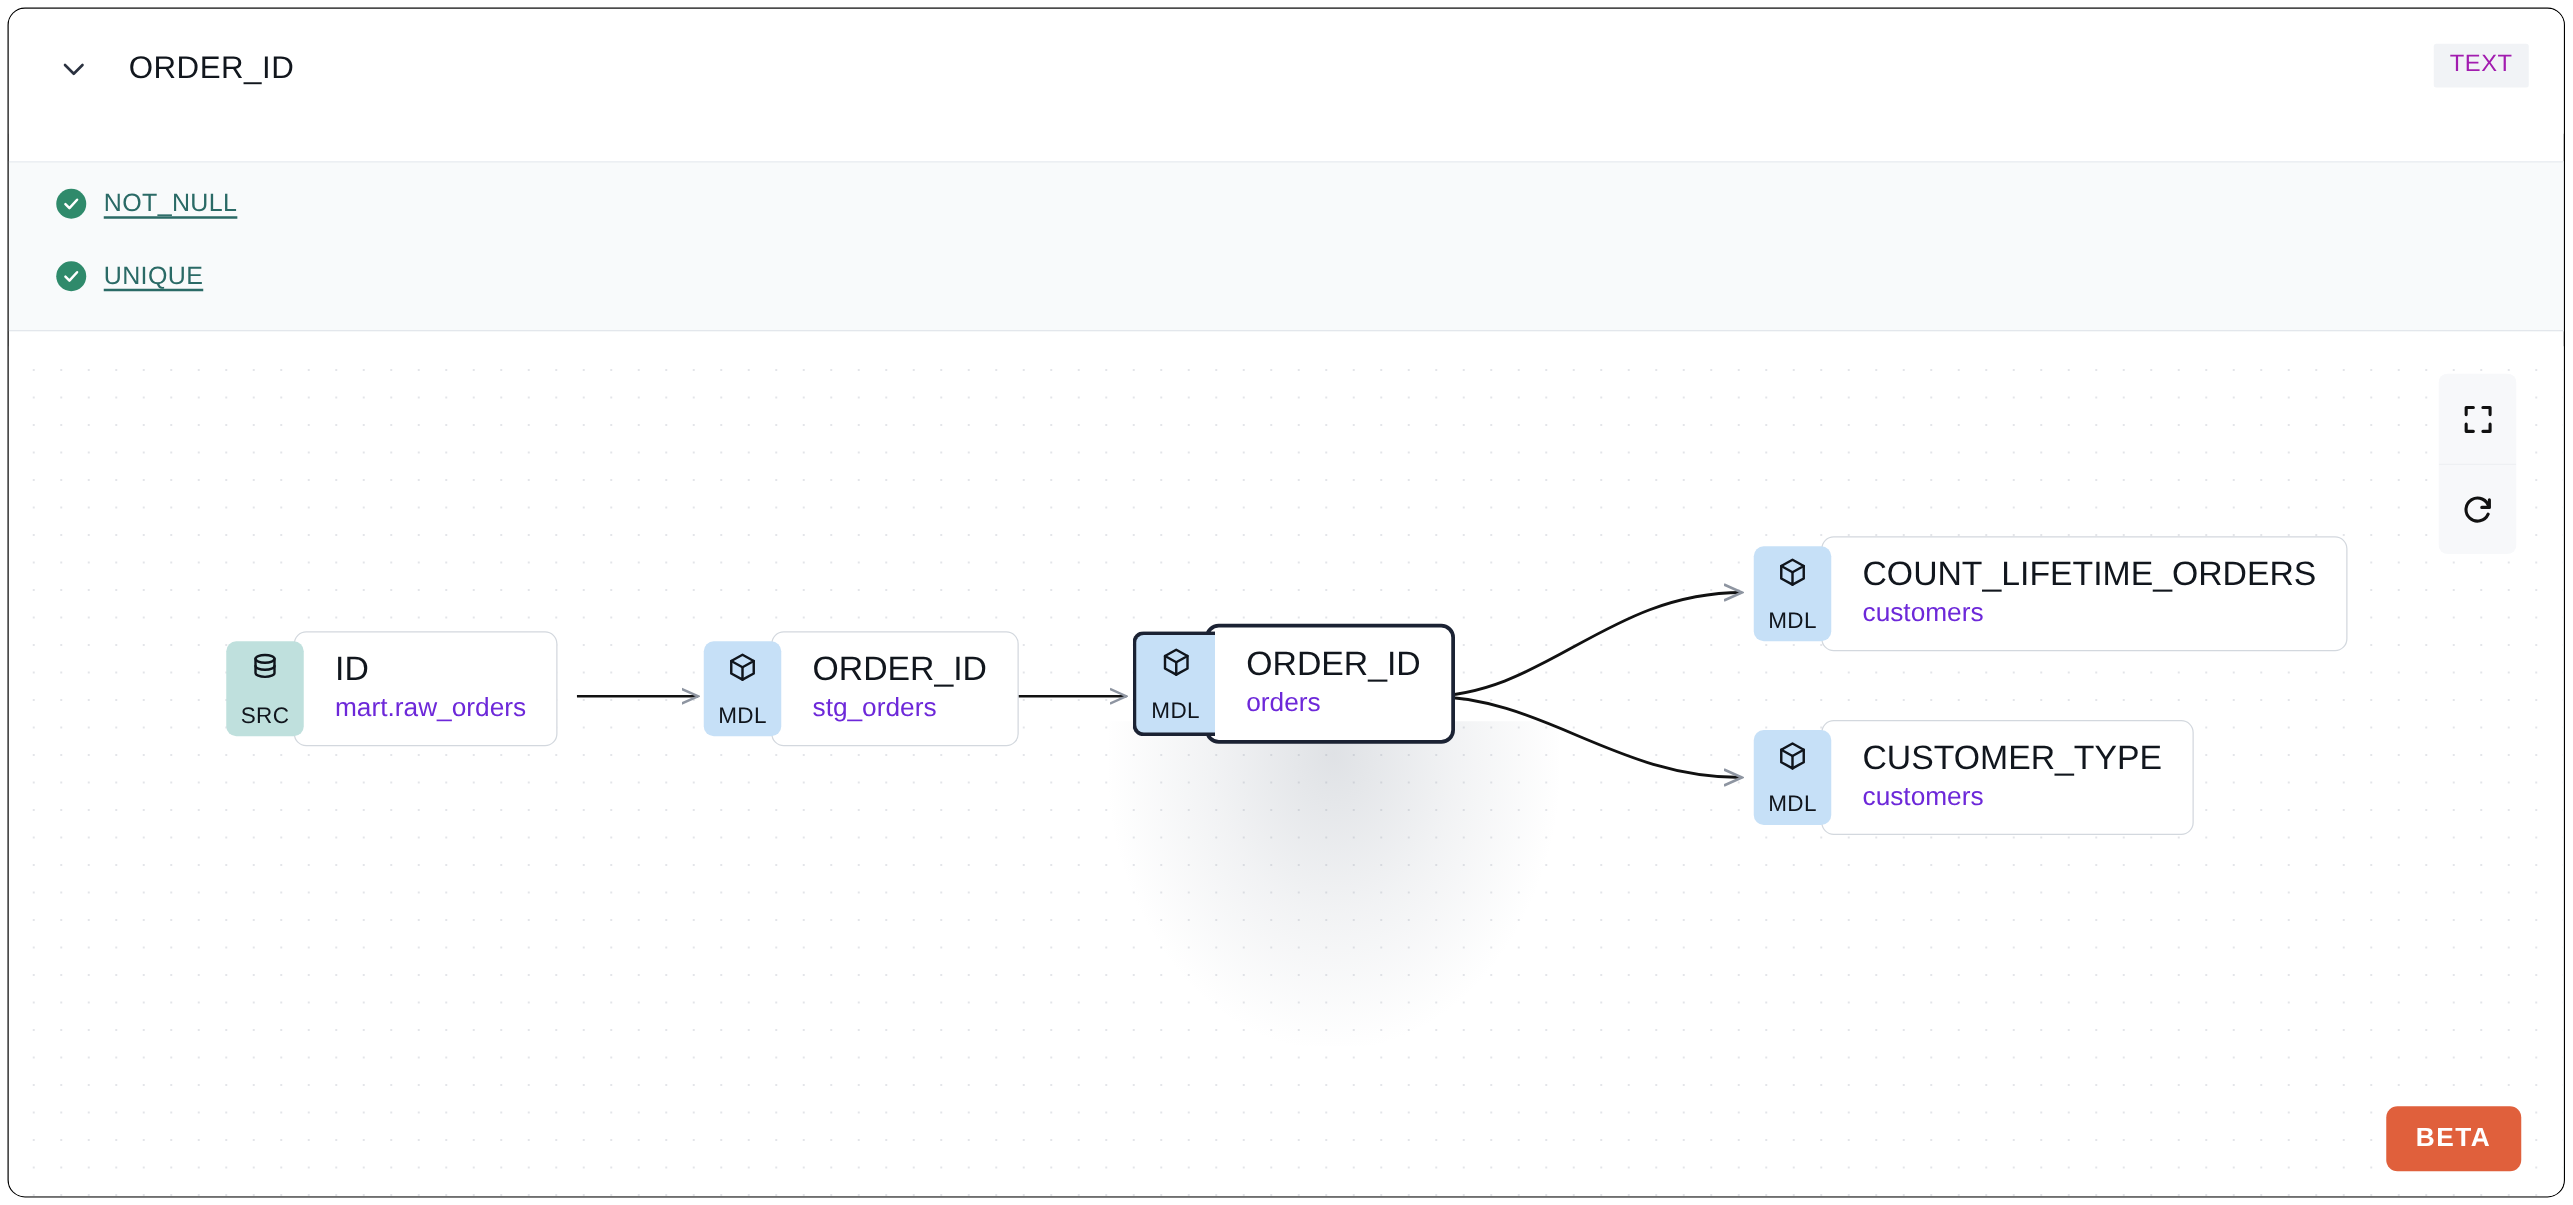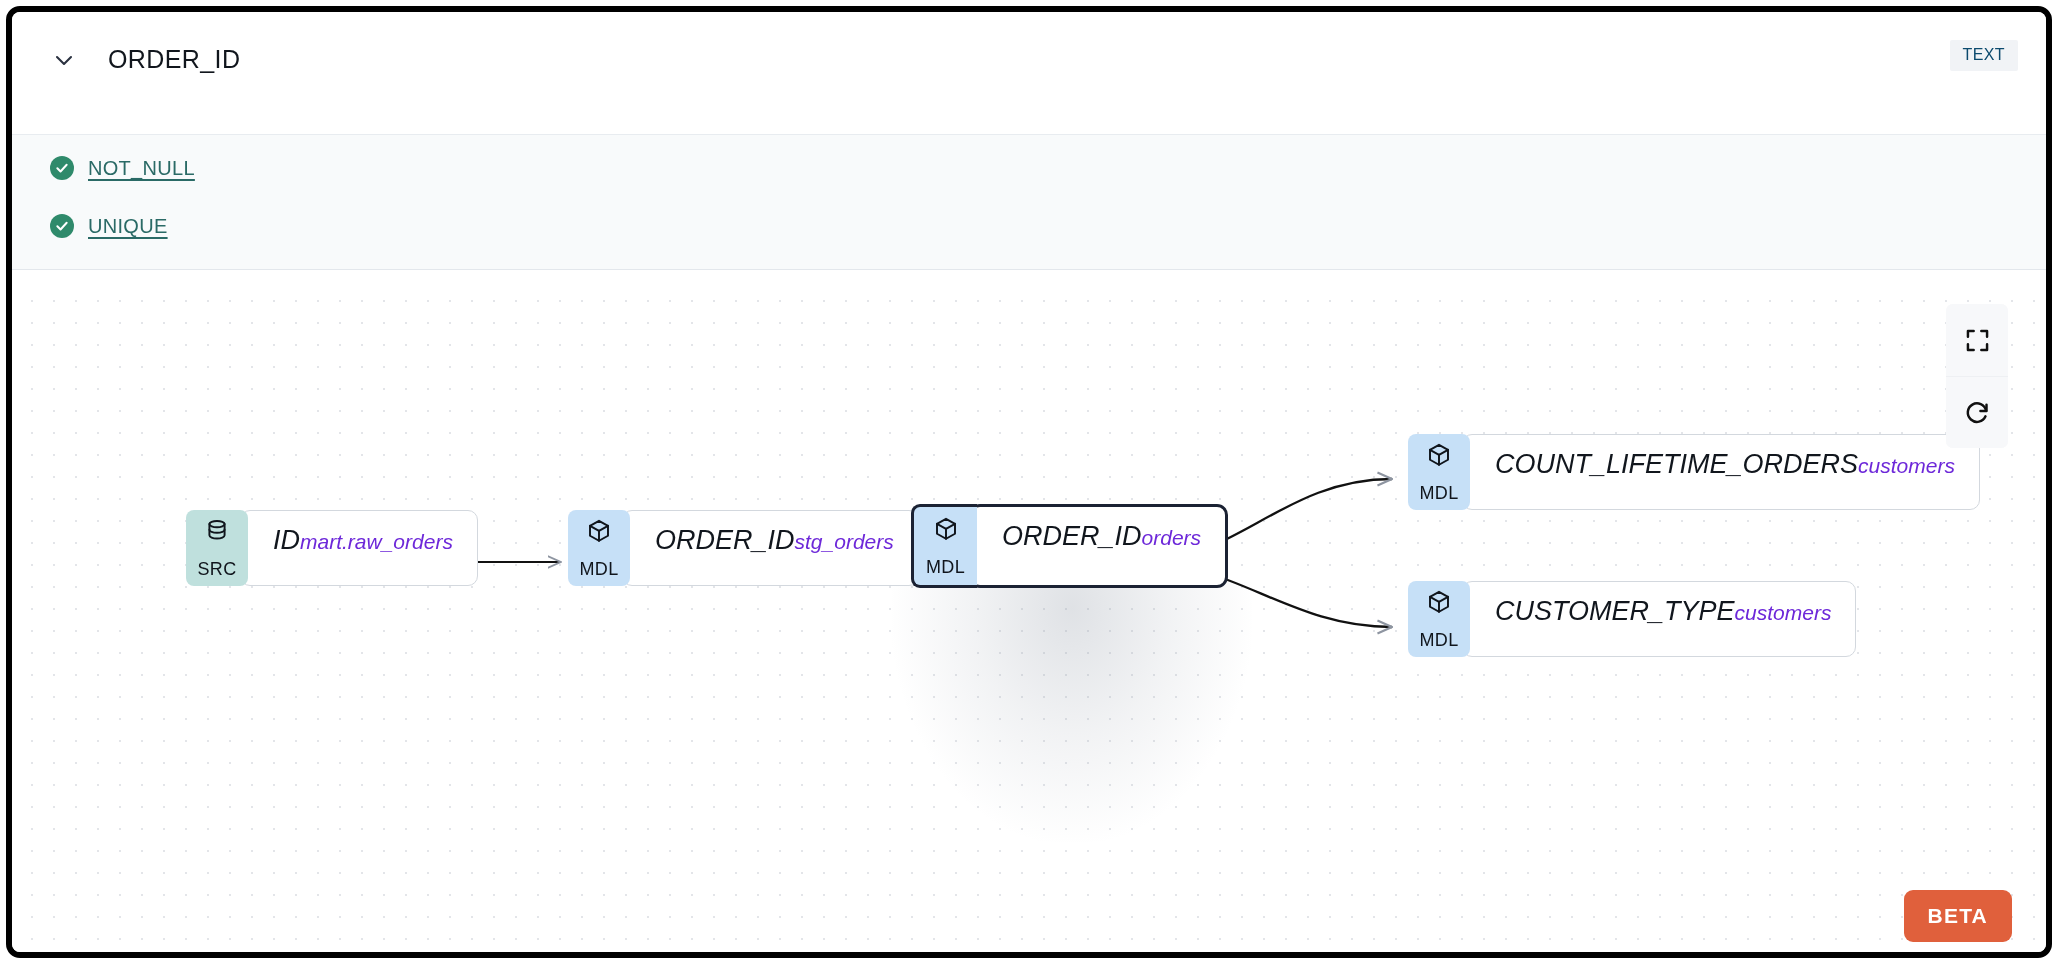--- a/index.html
+++ b/index.html
@@ -9,21 +9,21 @@
     font-family: "Liberation Sans", sans-serif;
     overflow: hidden;
   }
 
   
   #panel {
     position: absolute;
     left: 6px; top: 6px;
     width: 2046px; height: 952px;
     background: #ffffff;
-    border: 6px solid #000000;
+    border: 1px solid #000000;
     border-radius: 14px;
     overflow: hidden;
   }
 
   
   #header {
     position: absolute; left: 0; top: 0;
     width: 100%; height: 100px;
     background: #ffffff;
   }
@@ -36,22 +36,22 @@
   #chevron-btn svg { display: block; }
   #col-title {
     position: absolute; left: 96px; top: 33px;
     font-size: 25px; letter-spacing: 0.4px;
     color: #11161d; font-weight: 400;
     white-space: nowrap;
   }
   #type-badge {
     position: absolute; right: 28px; top: 28px;
     background: #f1f3f6;
-    color: #0c4a6e;
-    font-size: 16px; letter-spacing: 0.4px;
+    color: #a21caf;
+    font-size: 19px; letter-spacing: 0.4px;
     padding: 6px 13px 7px 13px;
     border-radius: 2px;
     white-space: nowrap;
   }
   #description {
     position: absolute; left: 34px; top: 75px;
     font-size: 22px; color: #5f6b7a; font-weight: 400;
     white-space: nowrap;
   }
 
@@ -130,23 +130,22 @@
   .badge-text {
     font-size: 18px; color: #10151c; letter-spacing: 0.3px;
     line-height: 1;
   }
   .node-body {
     background: #ffffff;
     border: 1px solid #d3d8de;
     border-radius: 10px;
     margin-left: -8px;
     padding: 14px 24px 16px 32px;
-    display: flex; flex-direction: row; justify-content: flex-start;
+    display: flex; flex-direction: column; justify-content: flex-start;
     min-width: 0;
-    font-style: italic;
   }
   .node-title {
     font-size: 27px; color: #11161d; line-height: 1.12;
     white-space: nowrap; font-weight: 400;
   }
   .node-sub {
     font-size: 21px; color: #6d28d9; line-height: 1.25;
     margin-top: 4px; white-space: nowrap; font-weight: 400;
   }
 

